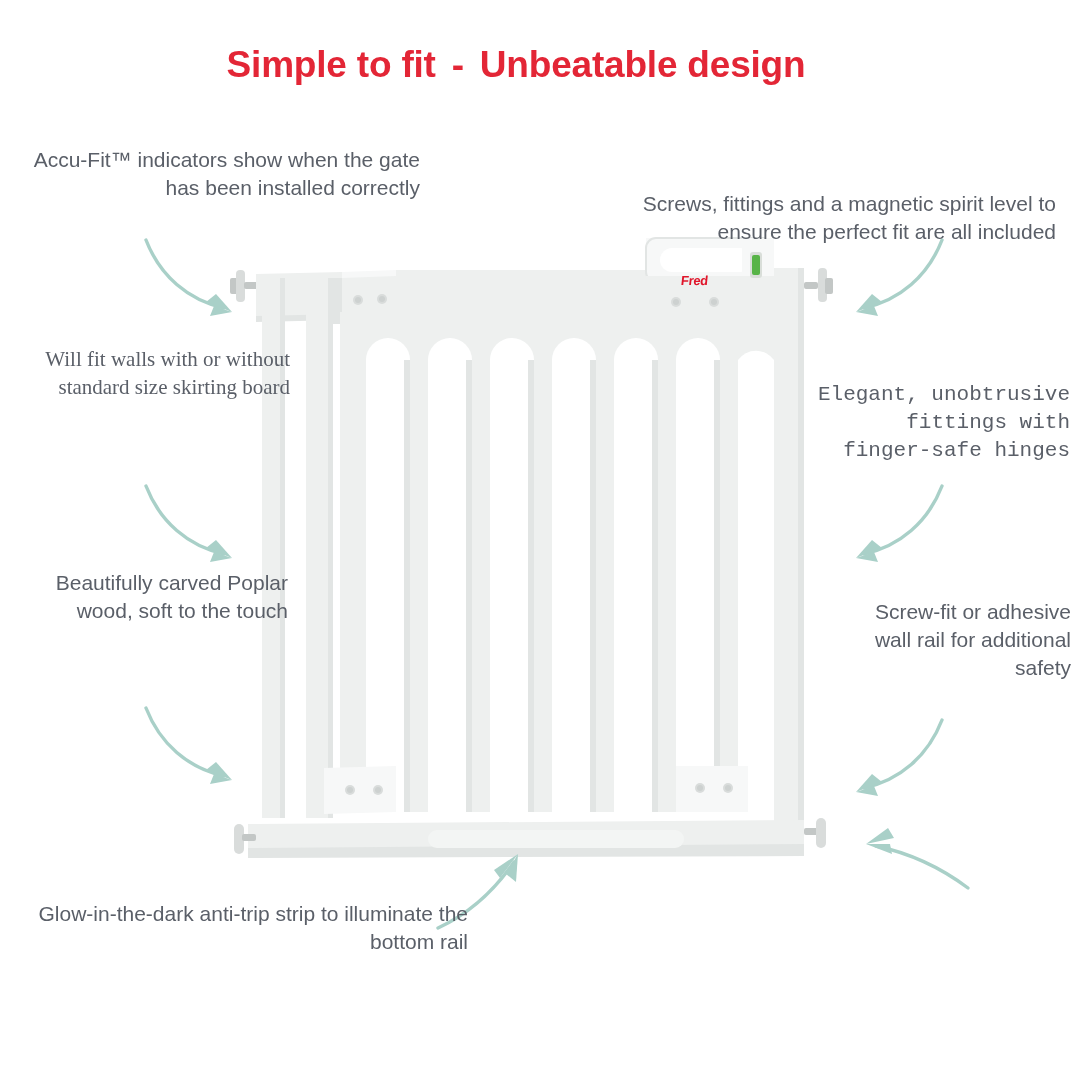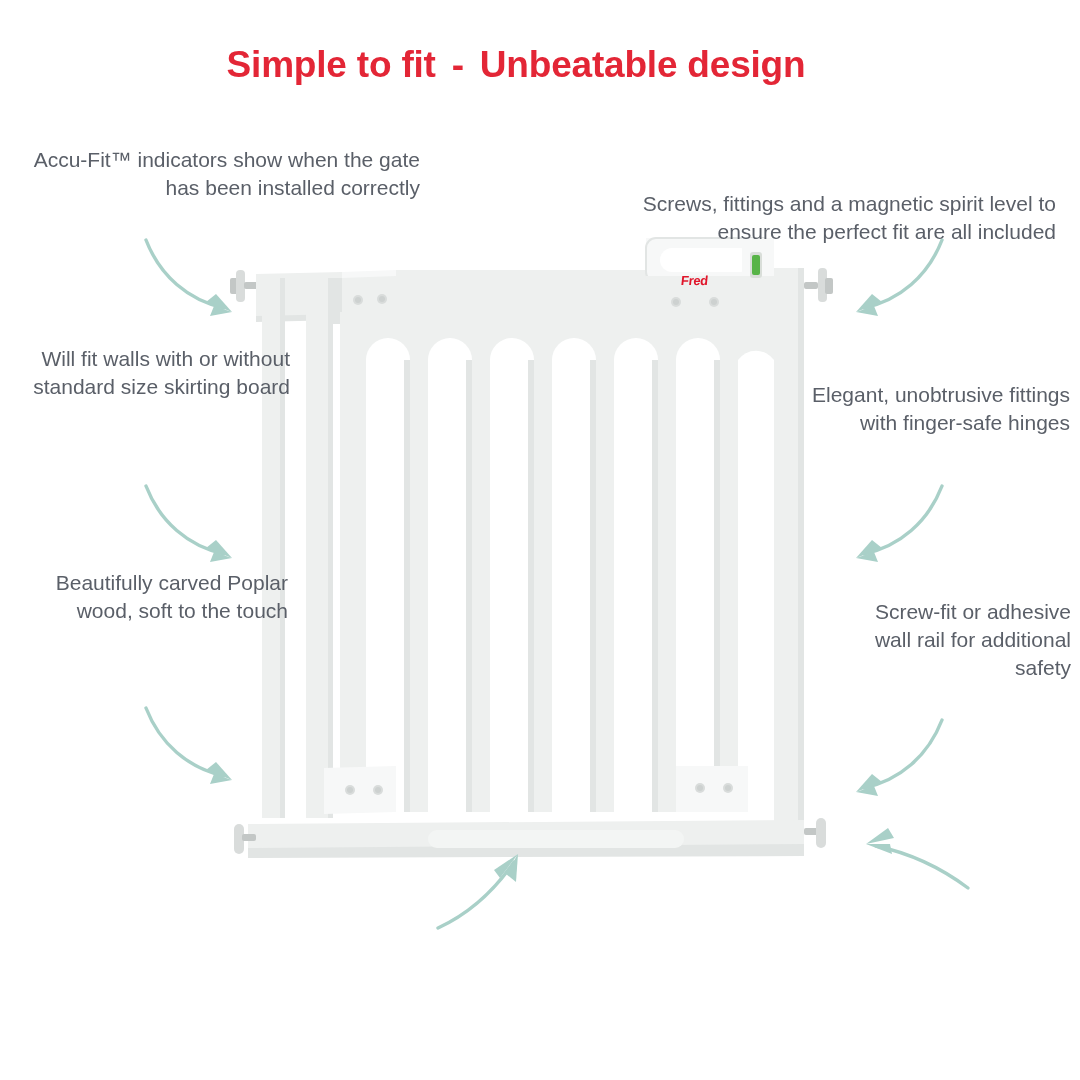--- a/index.html
+++ b/index.html
@@ -26,22 +26,22 @@
   
   .callout{
     position:absolute;
     color:#5a5f68;
     text-align:right;
     line-height:1.34;
     font-weight:400;
   }
   .c-tl{left:8px;  top:146px; width:412px; font-size:21px;}
   .c-tr{left:636px;top:146px; width:420px; font-size:21px;margin-top:44px;}
-  .c-ml{left:20px; top:345px; width:270px; font-size:21px;}
-  .c-mr{left:810px;top:381px; width:260px; font-size:21px;}
+  .c-ml{left:20px; top:345px; width:270px; font-size:21px;font-family:Liberation Serif, serif;}
+  .c-mr{left:810px;top:381px; width:260px; font-size:21px;font-family:Liberation Mono, monospace;}
   .c-bl{left:22px; top:569px; width:266px; font-size:21px;}
   .c-br{left:856px;top:598px; width:215px; font-size:21px;}
   .c-bc{left:28px; top:900px; width:440px; font-size:21px;}
   .c-bb{left:596px;top:900px; width:472px; font-size:21px;}
 
   
   .arrow{position:absolute;pointer-events:none;}
 
   
   .gate{position:absolute;left:214px;top:232px;width:640px;height:630px;}
@@ -243,15 +243,16 @@
   <div class="callout c-tr">Screws, fittings and a magnetic spirit level to ensure the perfect fit are all included</div>
 
   <div class="callout c-ml">Will fit walls with or without standard size skirting board</div>
 
   <div class="callout c-mr">Elegant, unobtrusive fittings with finger-safe hinges</div>
 
   <div class="callout c-bl">Beautifully carved Poplar wood, soft to the touch</div>
 
   <div class="callout c-br">Screw-fit or adhesive wall rail for additional safety</div>
 
+  <div class="callout c-bc">Glow-in-the-dark anti-trip strip to illuminate the bottom rail</div>
 
 
 </div>
 
 </body></html>

